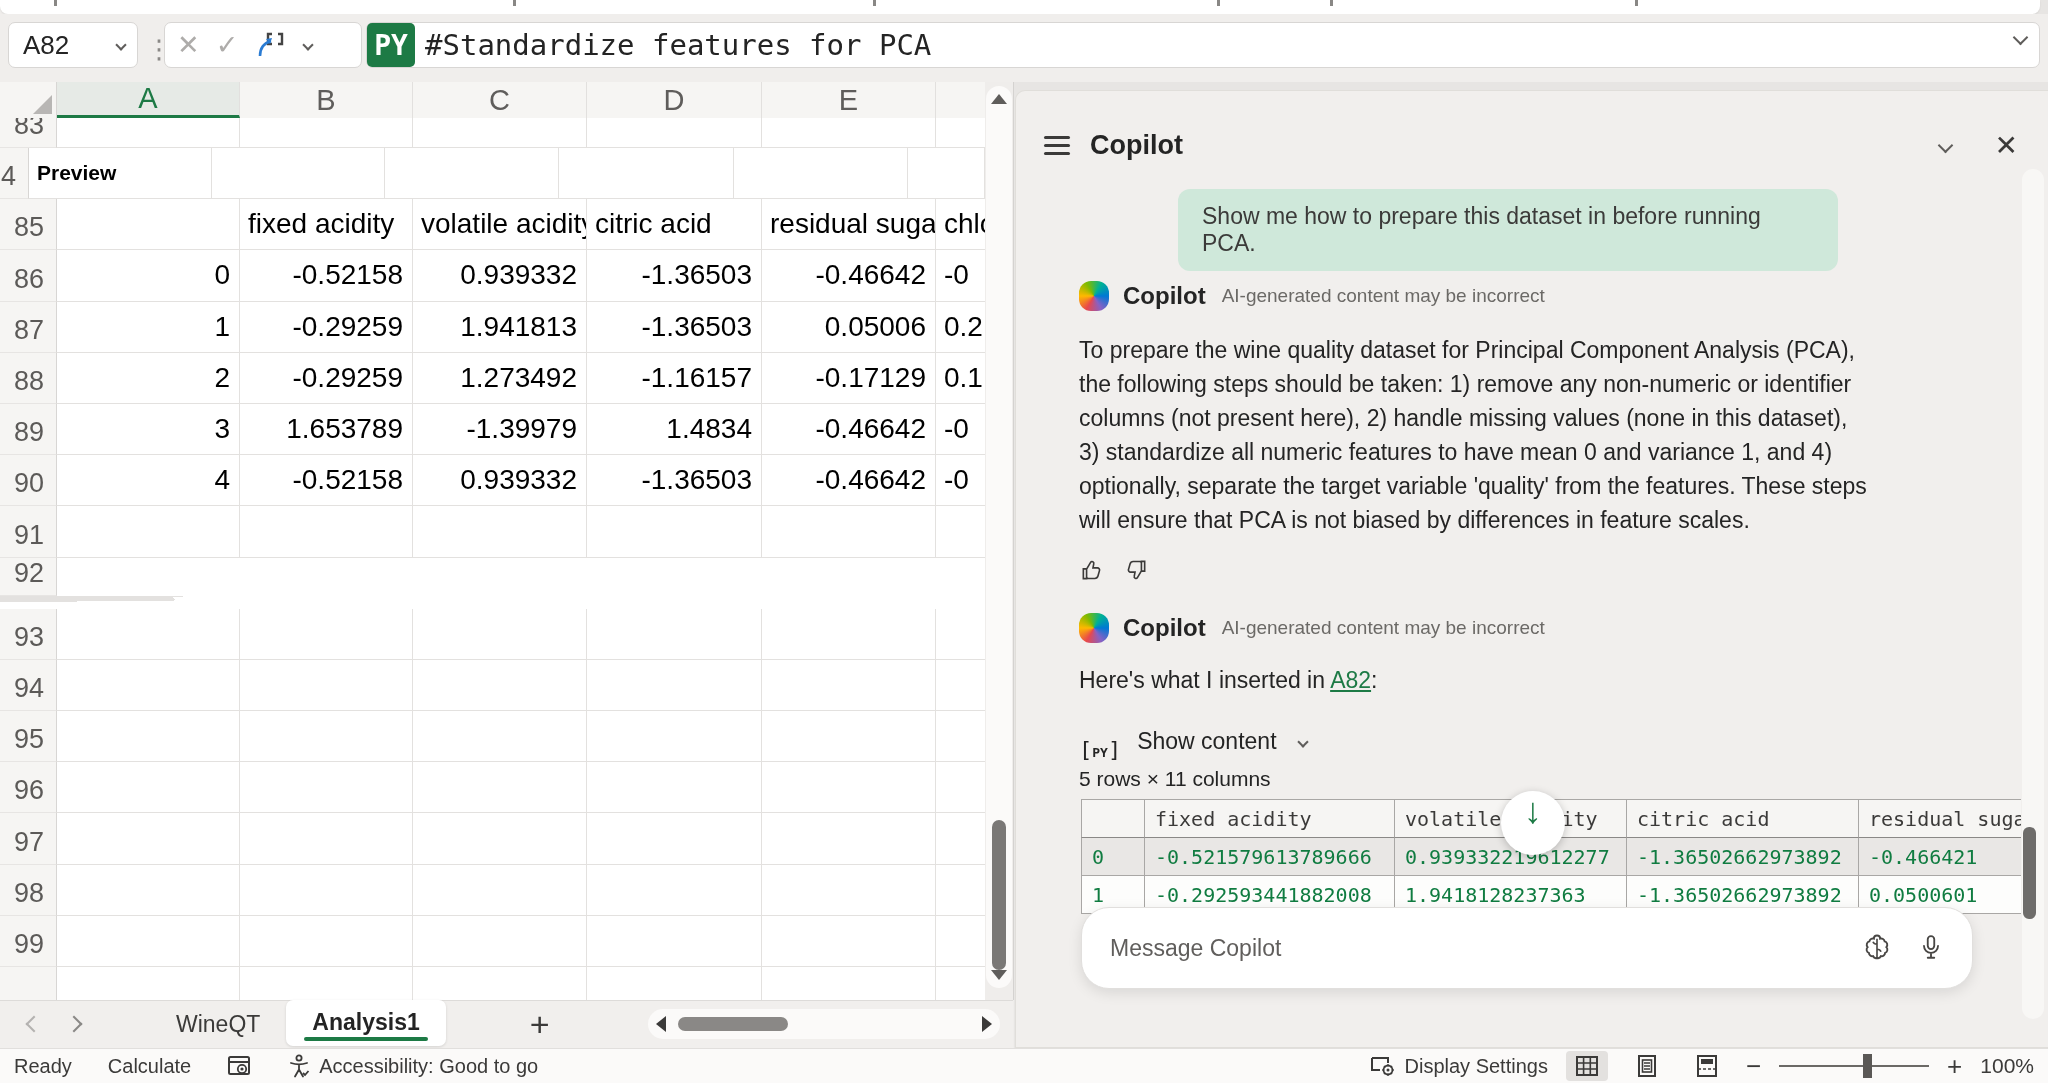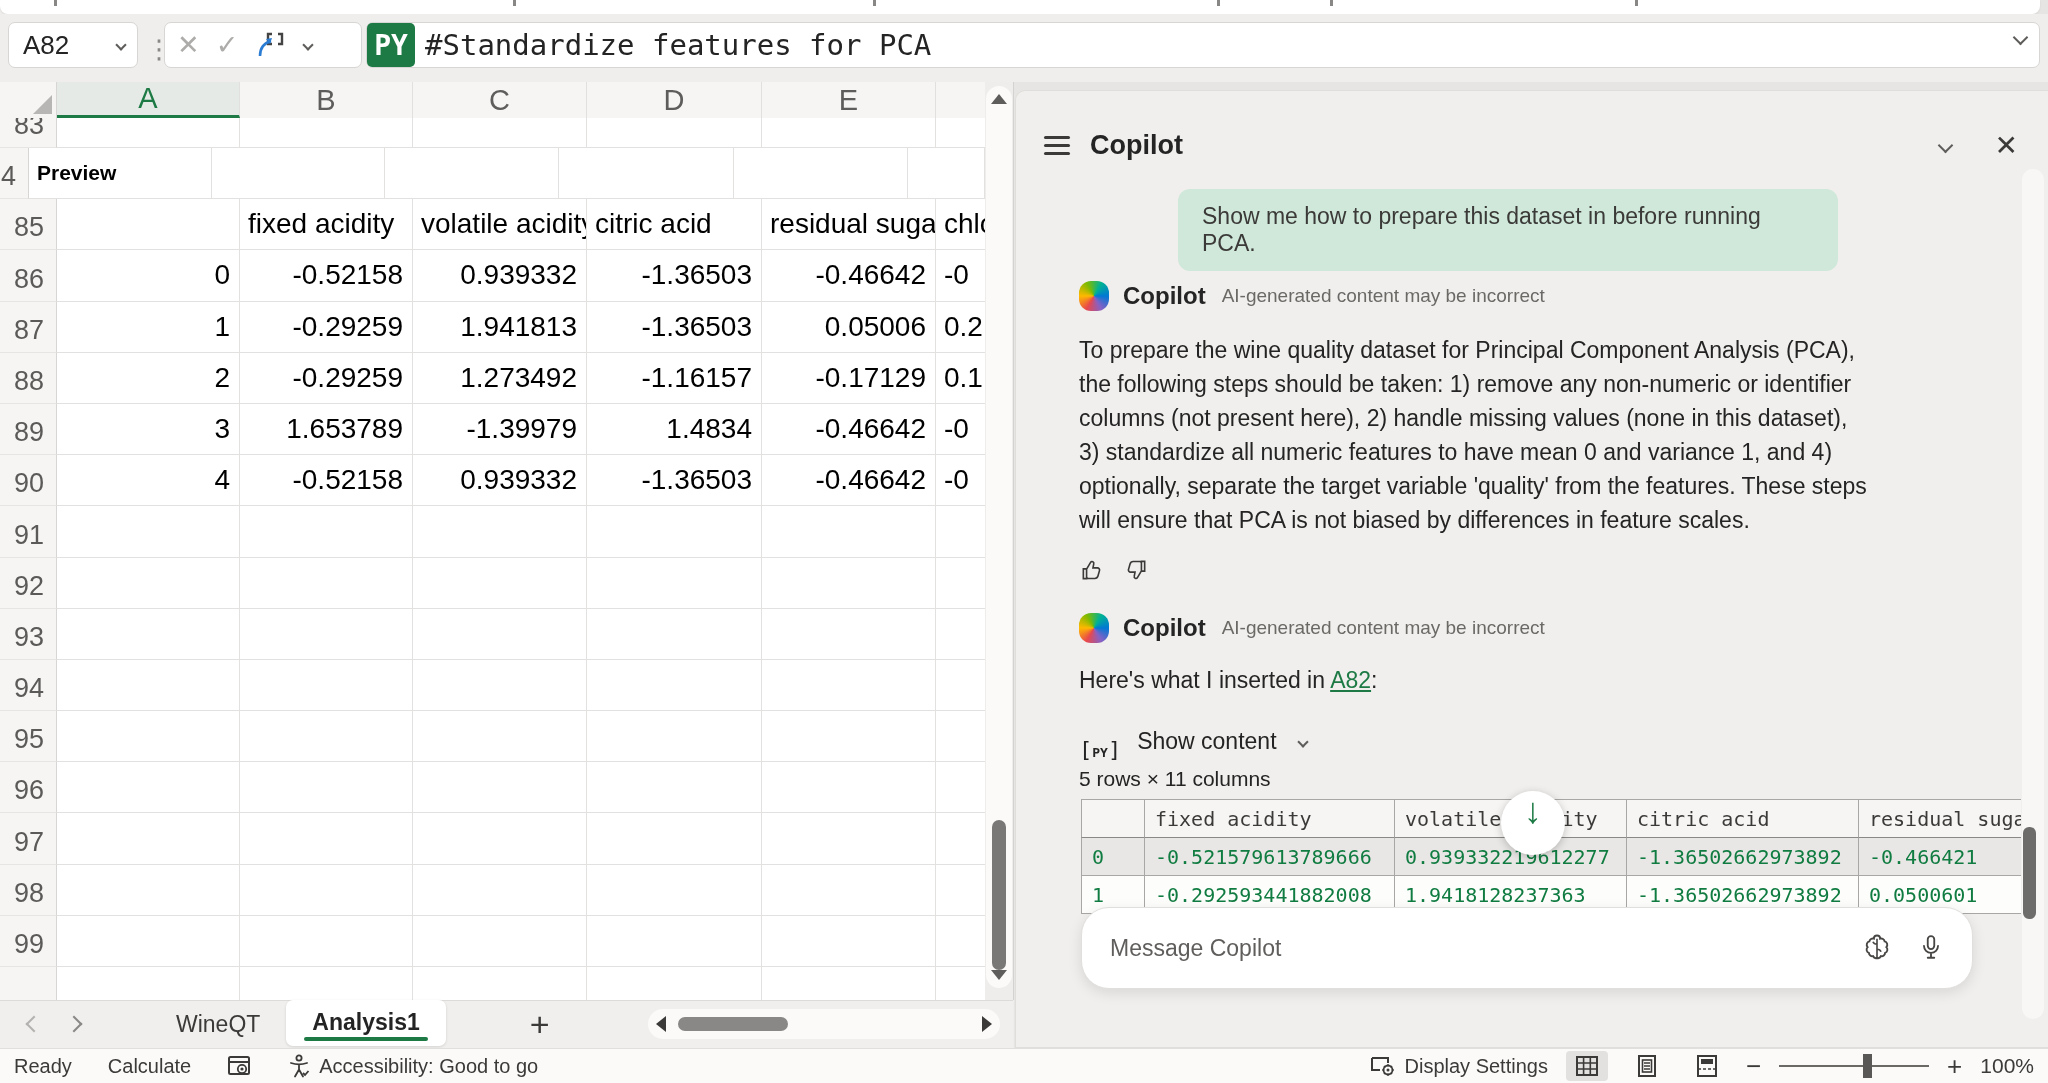--- a/index.html
+++ b/index.html
@@ -276,21 +276,21 @@
         </div>
         <div class="grid-row" style="height: 51.2px;">
           <div class="row-header" style="width: 57px;">91</div>
           <div class="cell left" style="width: 183px;"></div>
           <div class="cell left" style="width: 173px;"></div>
           <div class="cell left" style="width: 174px;"></div>
           <div class="cell left" style="width: 175px;"></div>
           <div class="cell left" style="width: 174px;"></div>
           <div class="cell left" style="width: 77px;"></div>
         </div>
-        <div class="grid-row" style="height: 51.2px;">
+        <div class="grid-row" style="height: 51.2px; flex-direction: column;">
           <div class="row-header" style="width: 57px;">92</div>
           <div class="cell left" style="width: 183px;"></div>
           <div class="cell left" style="width: 173px;"></div>
           <div class="cell left" style="width: 174px;"></div>
           <div class="cell left" style="width: 175px;"></div>
           <div class="cell left" style="width: 174px;"></div>
           <div class="cell left" style="width: 77px;"></div>
         </div>
         <div class="grid-row" style="height: 51.2px;">
           <div class="row-header" style="width: 57px;">93</div>

